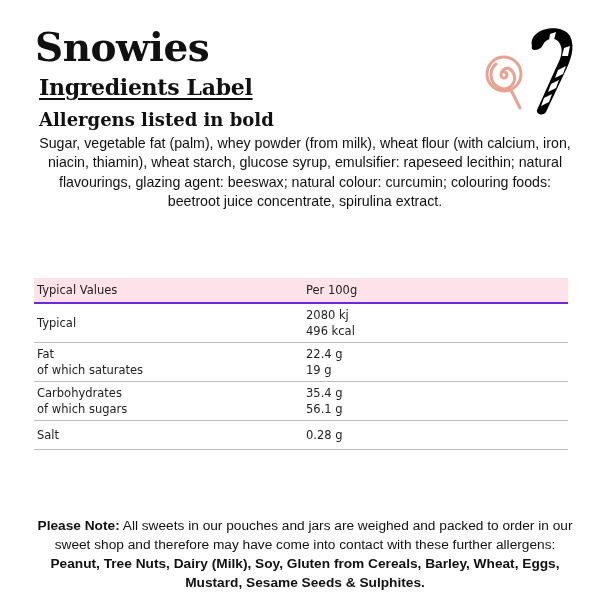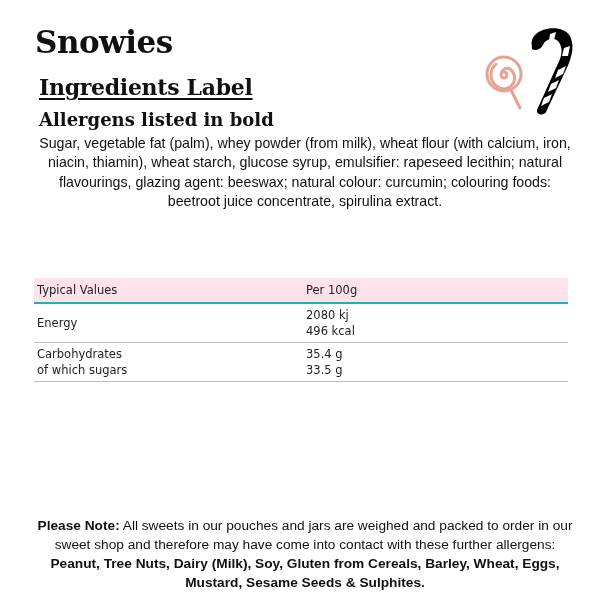--- a/index.html
+++ b/index.html
@@ -1,25 +1,25 @@
 <!DOCTYPE html>
 <html><head>
   <meta charset="utf-8">
   <style>
     html, body { margin: 0; padding: 0; background: #ffffff; }
     body { width: 600px; height: 600px; position: relative; overflow: hidden; color: #111; }
     .serif { font-family: "DejaVu Serif", "Liberation Serif", serif; }
     .sans { font-family: "Liberation Sans", "DejaVu Sans", sans-serif; text-align: center; }
-    .title { position: absolute; left: 35px; top: 24px; font-size: 31px; font-weight: 900; letter-spacing: -0.5px; margin: 0; }
+    .title { position: absolute; left: 35px; top: 24px; font-size: 39px; font-weight: 900; letter-spacing: -0.5px; margin: 0; }
     .subtitle { position: absolute; left: 35px; top: 70px; font-size: 22px; font-weight: 900; text-decoration: underline; text-decoration-thickness: 2px; text-underline-offset: 3px; margin: 4px; letter-spacing: -0.3px; }
     .allergen-note { position: absolute; left: 35px; top: 105px; font-size: 18px; margin: 4px; font-weight: bold; }
     .ingredients { position: absolute; left: 35px; top: 134px; width: 540px; font-size: 14.2px; line-height: 19.3px; margin: 0; }
     .icons { position: absolute; left: 480px; top: 18px; width: 100px; height: 100px; }
     .table { position: absolute; left: 34px; top: 278px; width: 534px; border-collapse: collapse; font-family: "DejaVu Sans", sans-serif; font-size: 11.5px; color: #222; }
-    .table th { background: #fde2ea; font-weight: normal; text-align: left; height: 24px; padding: 0 0 0 3px; border-bottom: 2px solid #14b8a6; }
+    .table th { background: #fde2ea; font-weight: normal; text-align: left; height: 24px; padding: 0 0 0 3px; border-bottom: 2px solid #6d28d9; }
     .table td { padding: 3px 0 3px 3px; border-bottom: 1px solid #bdbdbd; vertical-align: middle; line-height: 16px; }
     .table td.c1 { width: 266px; }
     .row-single td { height: 22px; }
     .note { position: absolute; left: 35px; top: 516px; width: 540px; font-size: 13.7px; line-height: 19px; margin: 0; }
     .note b { font-weight: bold; }
   </style>
 </head>
 <body>
 
 <h1 class="title serif">Snowies</h1>
@@ -50,32 +50,46 @@
 
 <table class="table">
   <thead>
     <tr>
       <th class="c1">Typical Values</th>
       <th>Per 100g</th>
     </tr>
   </thead>
   <tbody>
     <tr>
-      <td class="c1">Energy</td>
+      <td class="c1">Typical</td>
       <td>
         <div>2080 kj</div>
         <div>496 kcal</div>
+      </td>
+    </tr>
+    <tr>
+      <td class="c1">
+        <div>Fat</div>
+        <div>of which saturates</div>
+      </td>
+      <td>
+        <div>22.4 g</div>
+        <div>19 g</div>
       </td>
     </tr>
     <tr>
       <td class="c1">
         <div>Carbohydrates</div>
         <div>of which sugars</div>
       </td>
       <td>
         <div>35.4 g</div>
-        <div>33.5 g</div>
+        <div>56.1 g</div>
       </td>
+    </tr>
+    <tr class="row-single">
+      <td class="c1">Salt</td>
+      <td>0.28 g</td>
     </tr>
   </tbody>
 </table>
 
 <p class="note sans"><b>Please Note:</b><span> All sweets in our pouches and jars are weighed and packed to order in our sweet shop and therefore may have come into contact with these further allergens: </span><b>Peanut, Tree Nuts, Dairy (Milk), Soy, Gluten from Cereals, Barley, Wheat, Eggs, Mustard, Sesame Seeds &amp; Sulphites.</b></p>
 
 </body></html>

